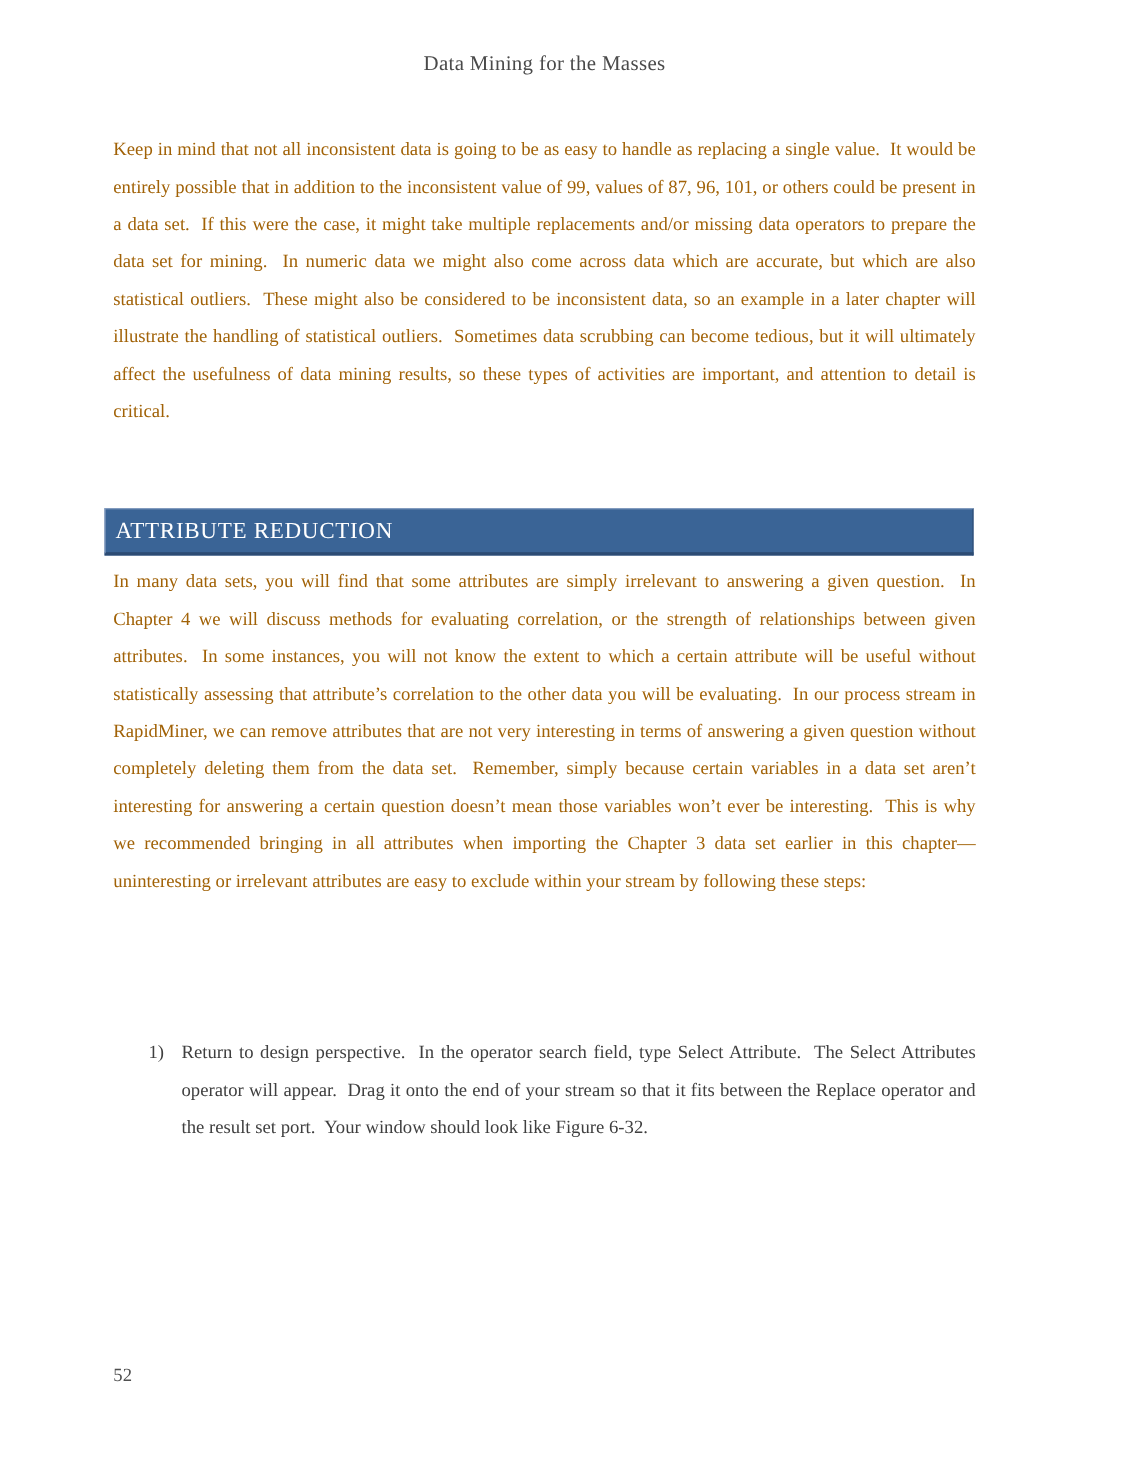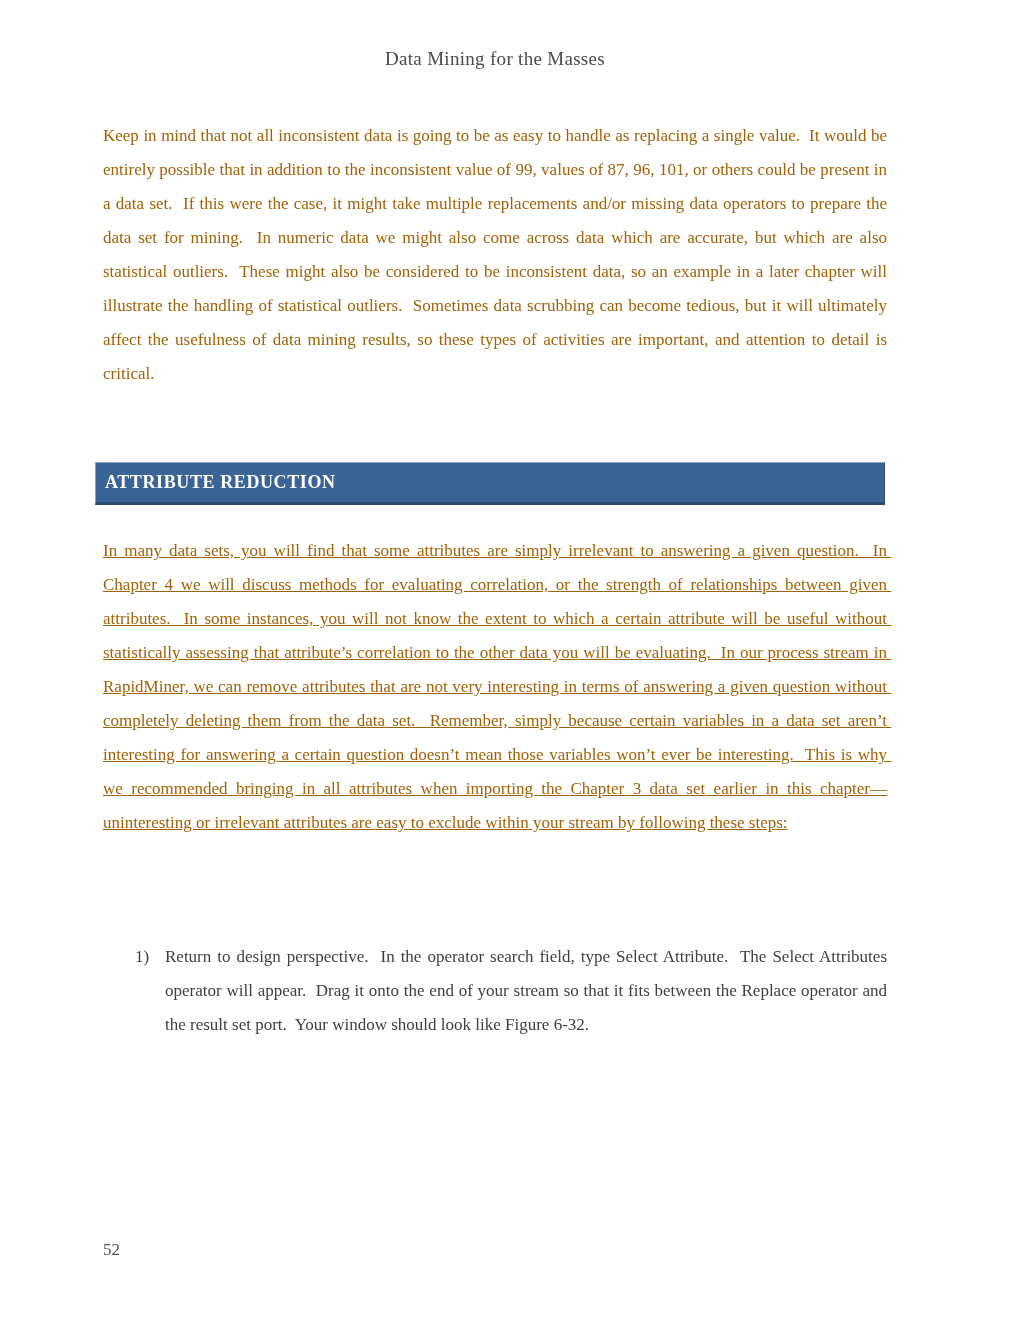--- a/index.html
+++ b/index.html
@@ -30,41 +30,41 @@
     position: absolute;
     left: 71px;
     width: 784px;
     font-size: 17px;
     line-height: 34px;
     color: #a16207;
     text-align: justify;
     white-space: pre-wrap;
   }
   .para-intro { top: 119px; }
-  .para-section { top: 534px; text-decoration: underline; }
+  .para-section { top: 512px; }
   .section-bar {
     position: absolute;
     top: 462px;
     left: 63px;
     width: 790px;
     height: 43px;
     box-sizing: border-box;
     background: var(--bar-bg, #3a6496);
     border-top: 1px solid var(--bar-border-top, #8ba2c4);
     border-left: 1px solid var(--bar-border-top, #8ba2c4);
     border-bottom: 3px solid var(--bar-border-bottom, #2c4b73);
     border-right: 1px solid var(--bar-border-bottom, #2c4b73);
     display: flex;
     align-items: center;
     padding-left: 9px;
   }
   .section-bar-title {
     color: var(--bar-text, #ffffff);
-    font-size: 18px;
-    font-weight: bold;
+    font-size: 21px;
+    font-weight: normal;
     letter-spacing: 0.6px;
   }
   .steps {
     position: absolute;
     top: 940px;
     left: 103px;
     width: 752px;
   }
   .step {
     display: flex;

